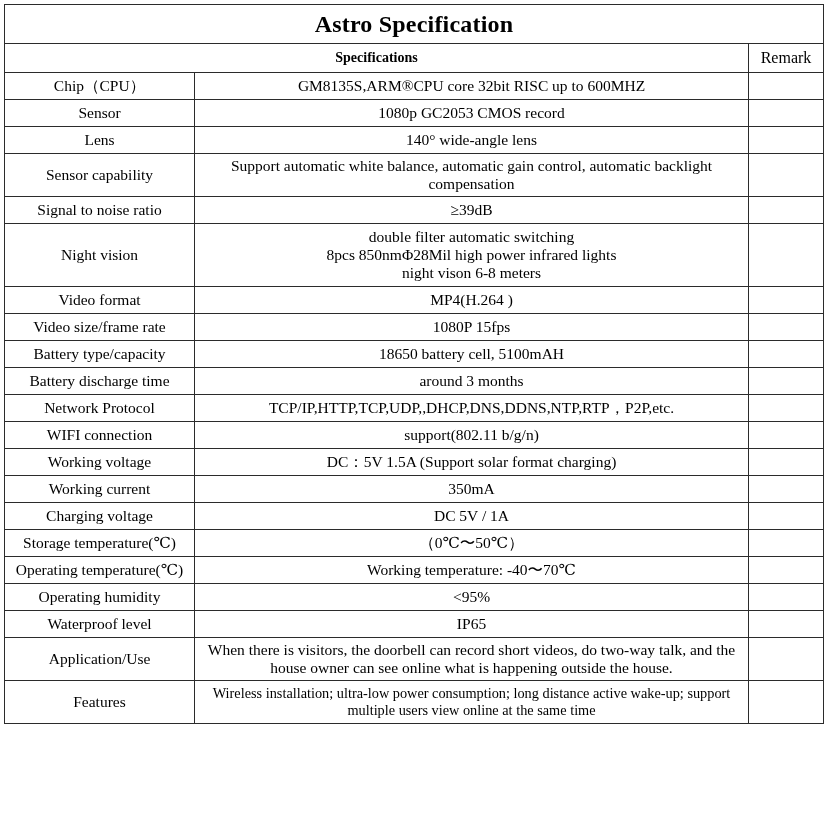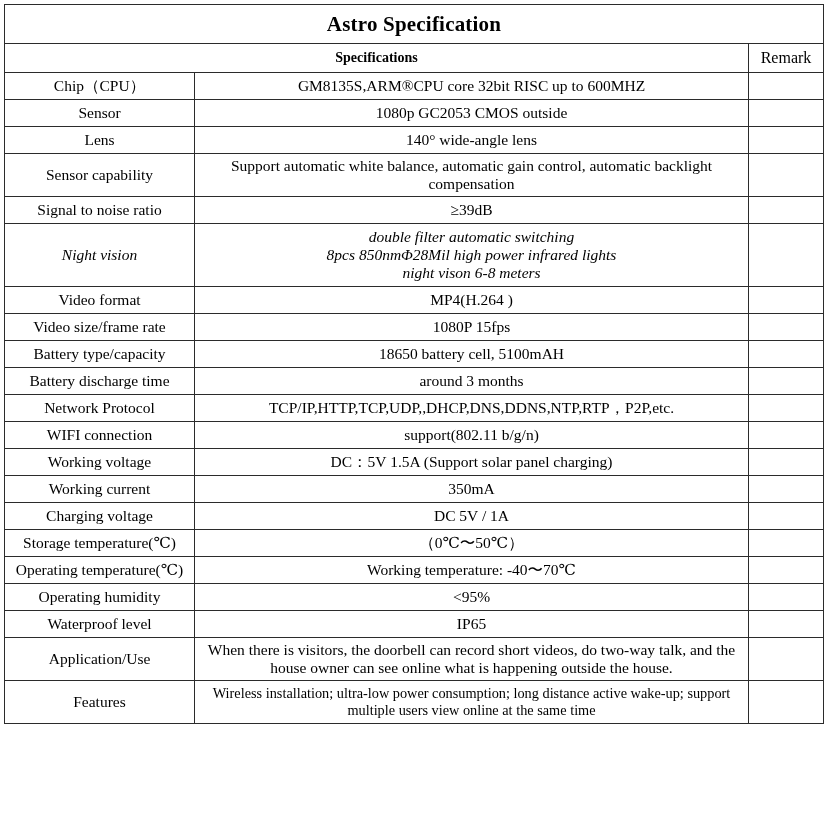--- a/index.html
+++ b/index.html
@@ -33,21 +33,21 @@
   
   col.c-label  { width: 190px; }
   col.c-value  { width: 554px; }
   col.c-remark { width: 75px; }
 
   
   .title-cell {
     height: 38px;
     border-top: 1px solid #2b2b2b;
     border-bottom: 2px solid #2b2b2b;
-    font-size: 21px;
+    font-size: 24px;
     font-weight: bold;
     letter-spacing: 0.2px;
     padding-bottom: 2px;
   }
 
   
   .hdr-cell {
     height: 28px;
     font-size: 14px;
     font-weight: bold;
@@ -70,21 +70,21 @@
     font-size: 15.5px;
     padding: 4px 8px;
   }
   .rmk {
     font-size: 15px;
   }
 
   
   tr.r1 .lbl, tr.r1 .val, tr.r1 .rmk { height: 26px; }
   tr.r2 .lbl, tr.r2 .val, tr.r2 .rmk { height: 42px; }
-  tr.r3 .lbl, tr.r3 .val, tr.r3 .rmk { height: 62px; font-style: italic; }
+  tr.r3 .lbl, tr.r3 .val, tr.r3 .rmk { height: 62px; }
 
   
   tr.small .val { font-size: 14.3px; }
 
   .ln { display: block; }
 </style>
 </head>
 <body>
 
 <table class="spec">
@@ -104,21 +104,21 @@
   <tr class="r1">
         <td class="lbl">Chip（CPU）</td>
         <td class="val">
           <span class="ln">GM8135S,ARM®CPU core 32bit RISC up to 600MHZ</span>
         </td>
         <td class="rmk"></td>
       </tr>
       <tr class="r1">
         <td class="lbl">Sensor</td>
         <td class="val">
-          <span class="ln">1080p  GC2053  CMOS outside</span>
+          <span class="ln">1080p  GC2053  CMOS record</span>
         </td>
         <td class="rmk"></td>
       </tr>
       <tr class="r1">
         <td class="lbl">Lens</td>
         <td class="val">
           <span class="ln">140° wide-angle lens</span>
         </td>
         <td class="rmk"></td>
       </tr>
@@ -184,21 +184,21 @@
       <tr class="r1">
         <td class="lbl">WIFI connection</td>
         <td class="val">
           <span class="ln">support(802.11 b/g/n)</span>
         </td>
         <td class="rmk"></td>
       </tr>
       <tr class="r1">
         <td class="lbl">Working voltage</td>
         <td class="val">
-          <span class="ln">DC：5V 1.5A (Support solar panel charging)</span>
+          <span class="ln">DC：5V 1.5A (Support solar format charging)</span>
         </td>
         <td class="rmk"></td>
       </tr>
       <tr class="r1">
         <td class="lbl">Working current</td>
         <td class="val">
           <span class="ln">350mA</span>
         </td>
         <td class="rmk"></td>
       </tr>

